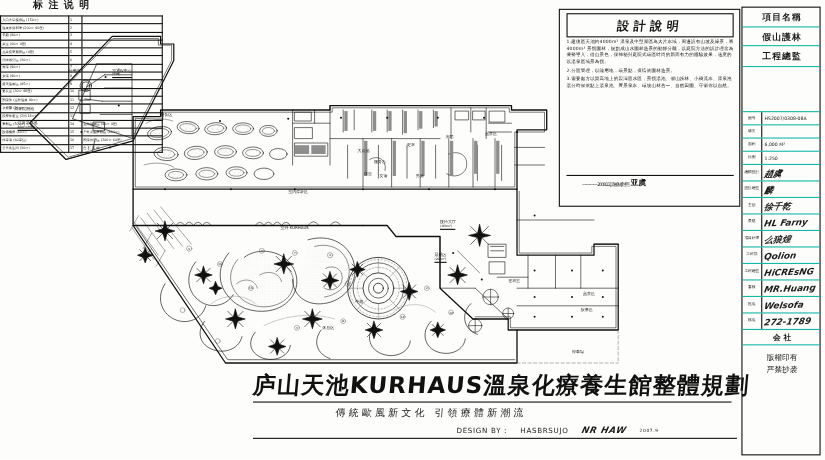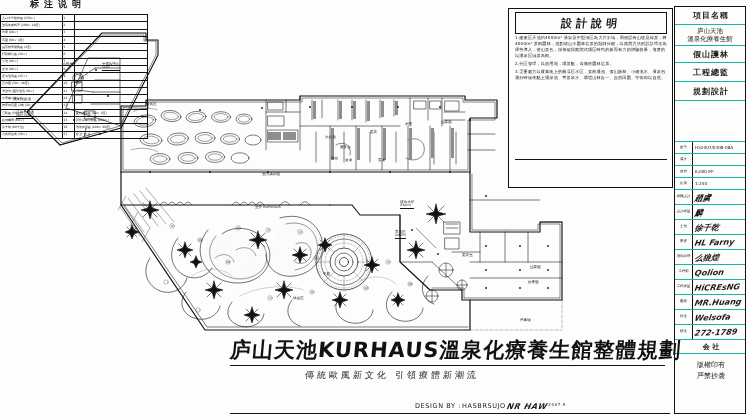--- a/index.html
+++ b/index.html
@@ -60,22 +60,22 @@
   #plan{position:absolute;left:0;top:0;width:750px;height:418px;}
   #plan svg{display:block;}
 
   
   #btitle{position:absolute;left:230px;top:336px;width:440px;}
   #btitle .main{font-size:21px;font-weight:bold;letter-spacing:1px;
       transform:skewX(-5deg);white-space:nowrap;color:#111;}
   #btitle .rule{border-bottom:1.4px solid #111;width:435px;margin-top:1px;}
   #btitle .sub{font-size:9px;letter-spacing:3px;margin-top:3px;padding-left:75px;
       transform:skewX(-4deg);}
-  #btitle .by{font-size:6.5px;letter-spacing:.6px;margin-top:20px;padding-left:185px;
-      display:flex;gap:1px;align-items:flex-start;}
+  #btitle .by{font-size:6.5px;letter-spacing:.6px;margin-top:5px;padding-left:185px;
+      display:flex;gap:12px;align-items:center;}
   #btitle .by .sg{font-size:8px;font-weight:bold;font-style:italic;
       transform:skewX(-14deg);}
   #btitle .by .dt{font-size:4px;}
   #btitle .rule2{border-bottom:1.1px solid #111;width:440px;margin-top:2px;}
 
   
   .plab{position:absolute;font-size:3.6px;line-height:1.15;color:#111;
       white-space:nowrap;}
   .plab .sz{font-size:2.7px;display:block;}
   .plab.u{border-bottom:0.6px solid #111;padding-bottom:.3px;}
@@ -470,37 +470,35 @@
   <div class="panel" id="notes">
     <div class="nh">
       <span>設計說明</span>
     </div>
     <div class="nbody">
       <p>1.建後區天池約4000m² 溫泉及中型湖區為大片水域，周邊設有山坡及綠景，將4000m² 景觀園林，規劃成山水園林造景的動靜分離，以庭院方法的設計理念為優勢導入，借山景色，採神秘與庭院式環區時尚的新而有力的體驗效果，適度的以湯泉區域景為觀。</p>
       <p>2.分區管理，以能用地，環景點，保情依園林造景。</p>
       <p>3.需要處方以質高地上的親澤區水區，景觀湯池、假山護林、小橋流水、溫泉泡湯分時候依點上湯泉池、置景泉水、環境山林合一、自然田園、守衛你以自然。</p>
     </div>
     <div class="urule"></div>
+    <div class="sigline">
+      <span class="dash">———— 2008.11 請審核對照</span>
+      <span class="nm">亚虞</span>
+    </div>
   </div>
 
   <div class="panel" id="tblock">
       <div class="tb-row" style="height: 17px;">
         <div class="tb-val tb-big">項目名稱</div>
       </div>
-      <div class="tb-row" style="height: 20px;">
-        <div class="tb-val tb-med">庐山天池<br>溫泉化療養生館</div>
-      </div>
       <div class="tb-row" style="height: 16px;">
         <div class="tb-val tb-big">假山護林</div>
       </div>
       <div class="tb-row" style="height: 18px;">
         <div class="tb-val tb-big">工程總監</div>
-      </div>
-      <div class="tb-row" style="height: 18px;">
-        <div class="tb-val tb-big">規劃設計</div>
       </div>
       <div class="tb-row" style="height: 40px;">
         <div class="tb-val "></div>
       </div>
       <div class="tb-row" style="height: 11px;">
         <div class="tb-lab">圖号</div>
         <div class="tb-val">HS2007/0308-08A</div>
       </div>
       <div class="tb-row" style="height: 11px;">
         <div class="tb-lab">場次</div>

